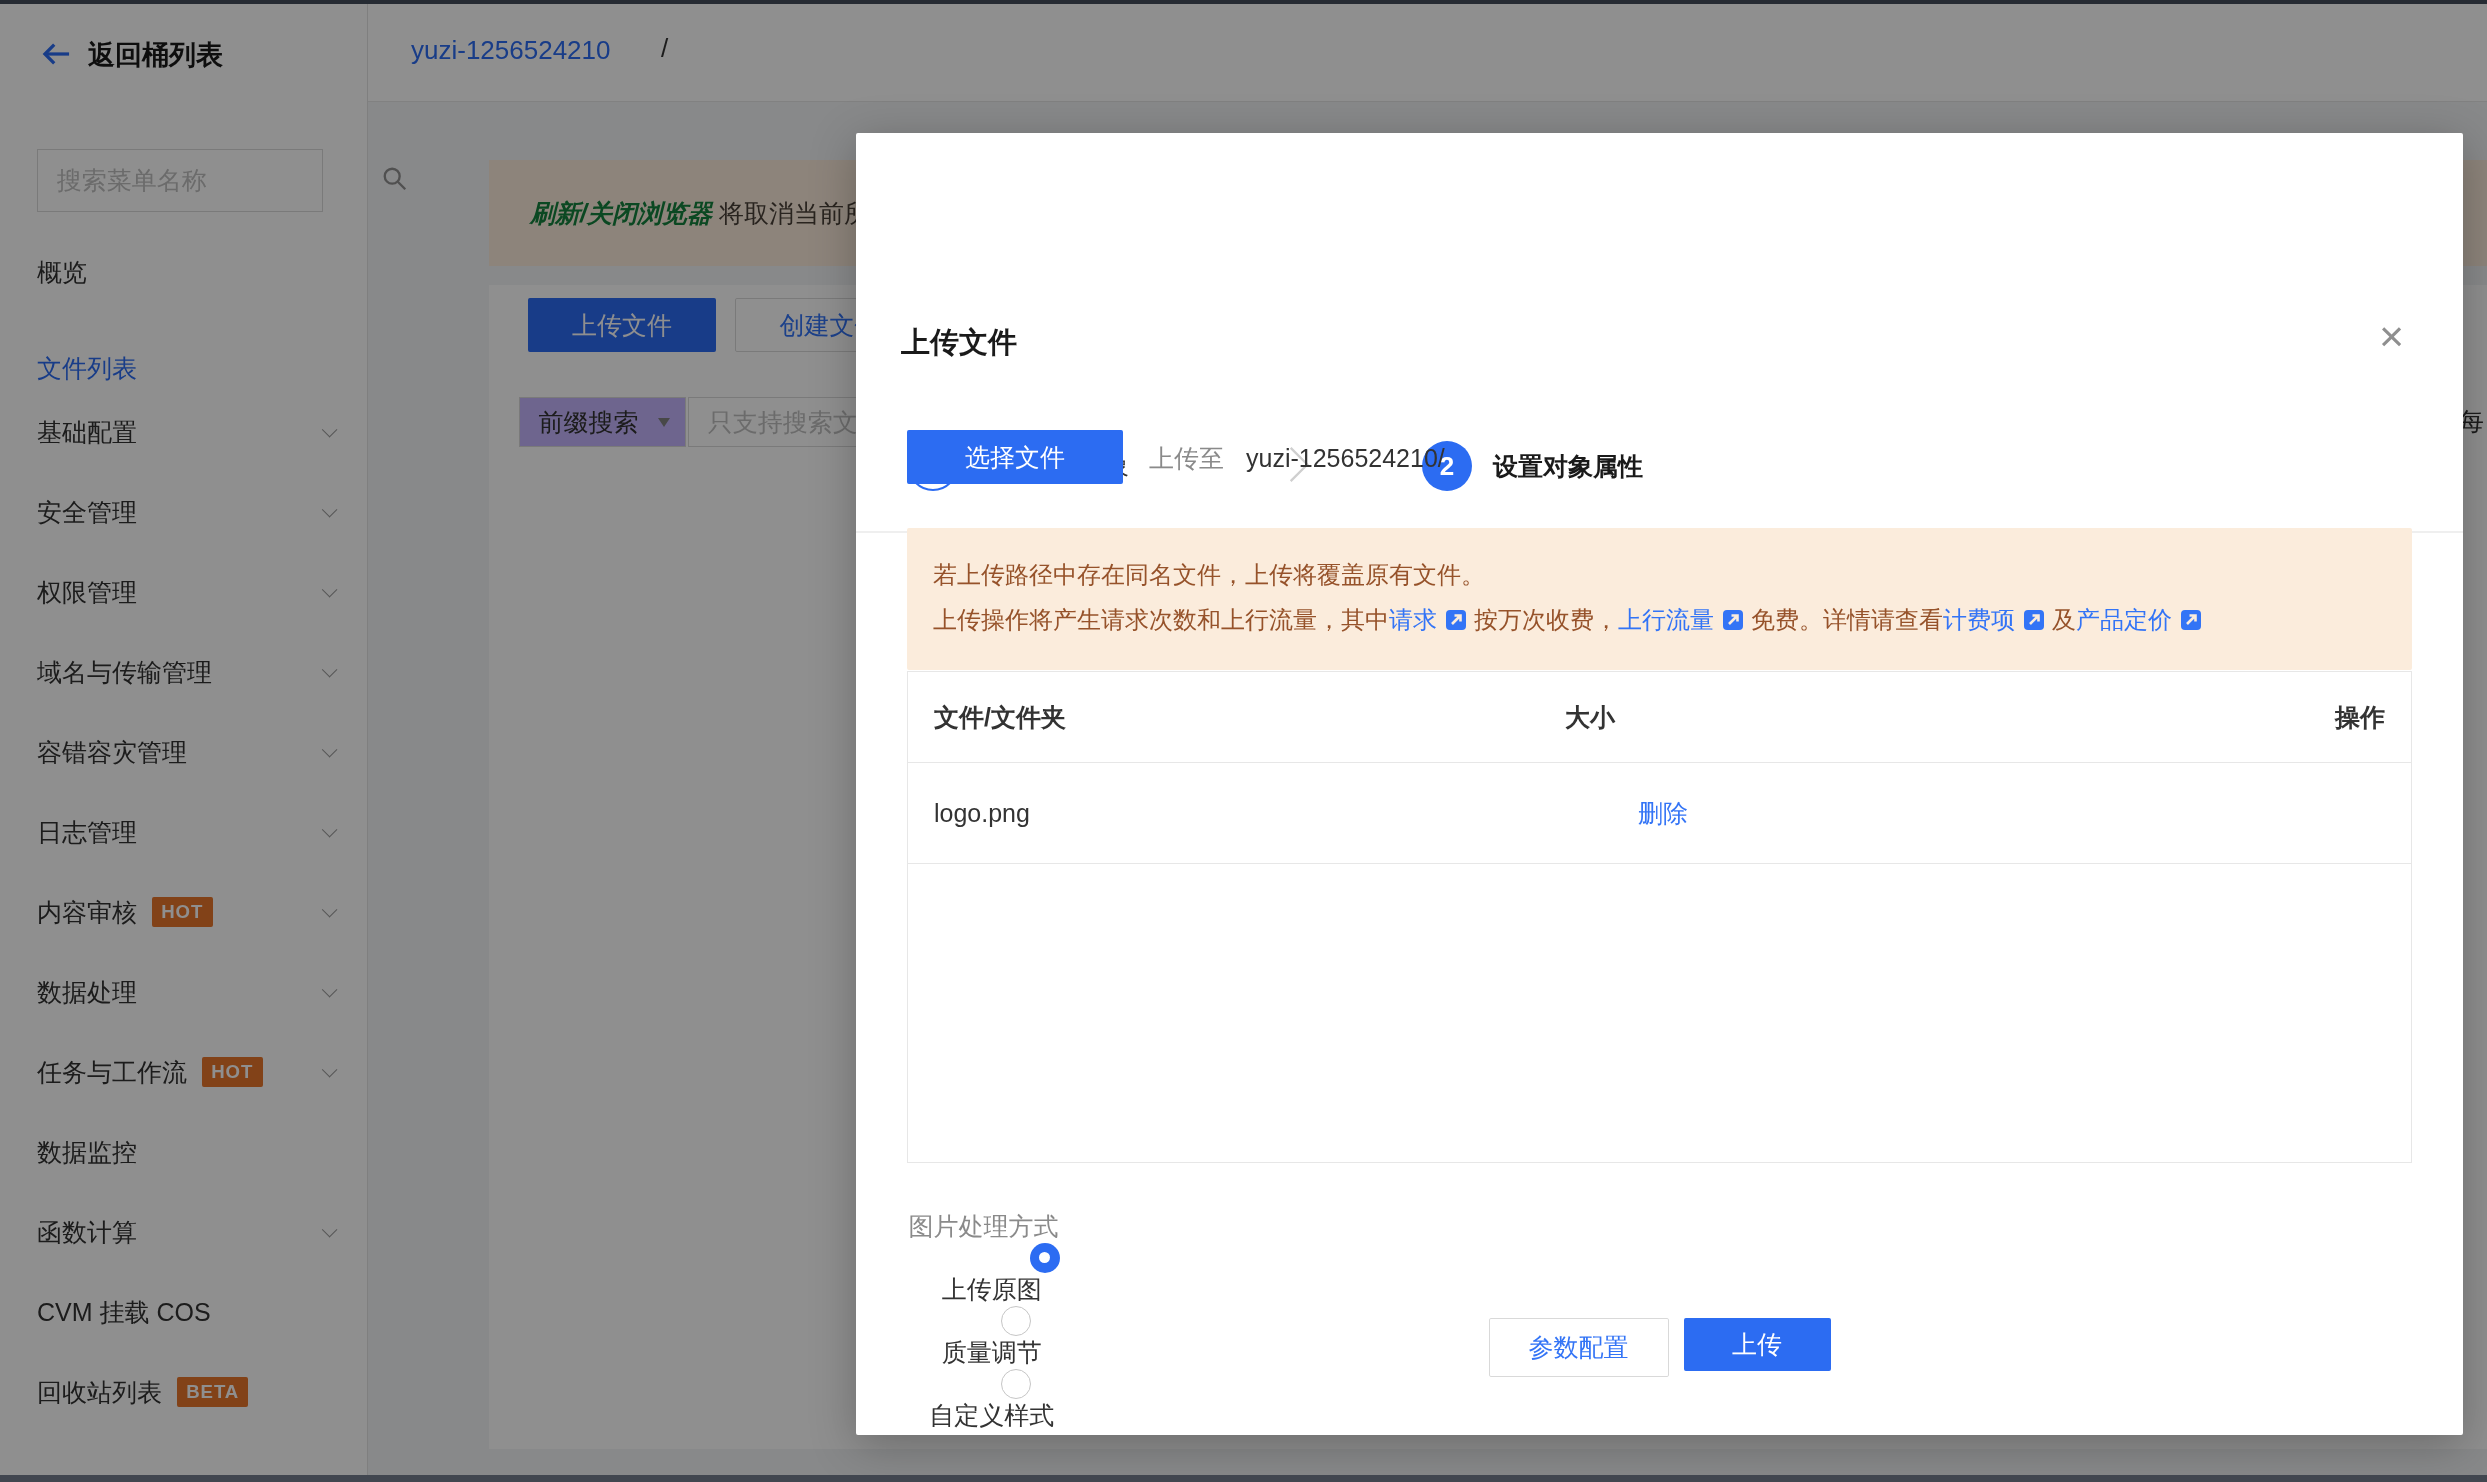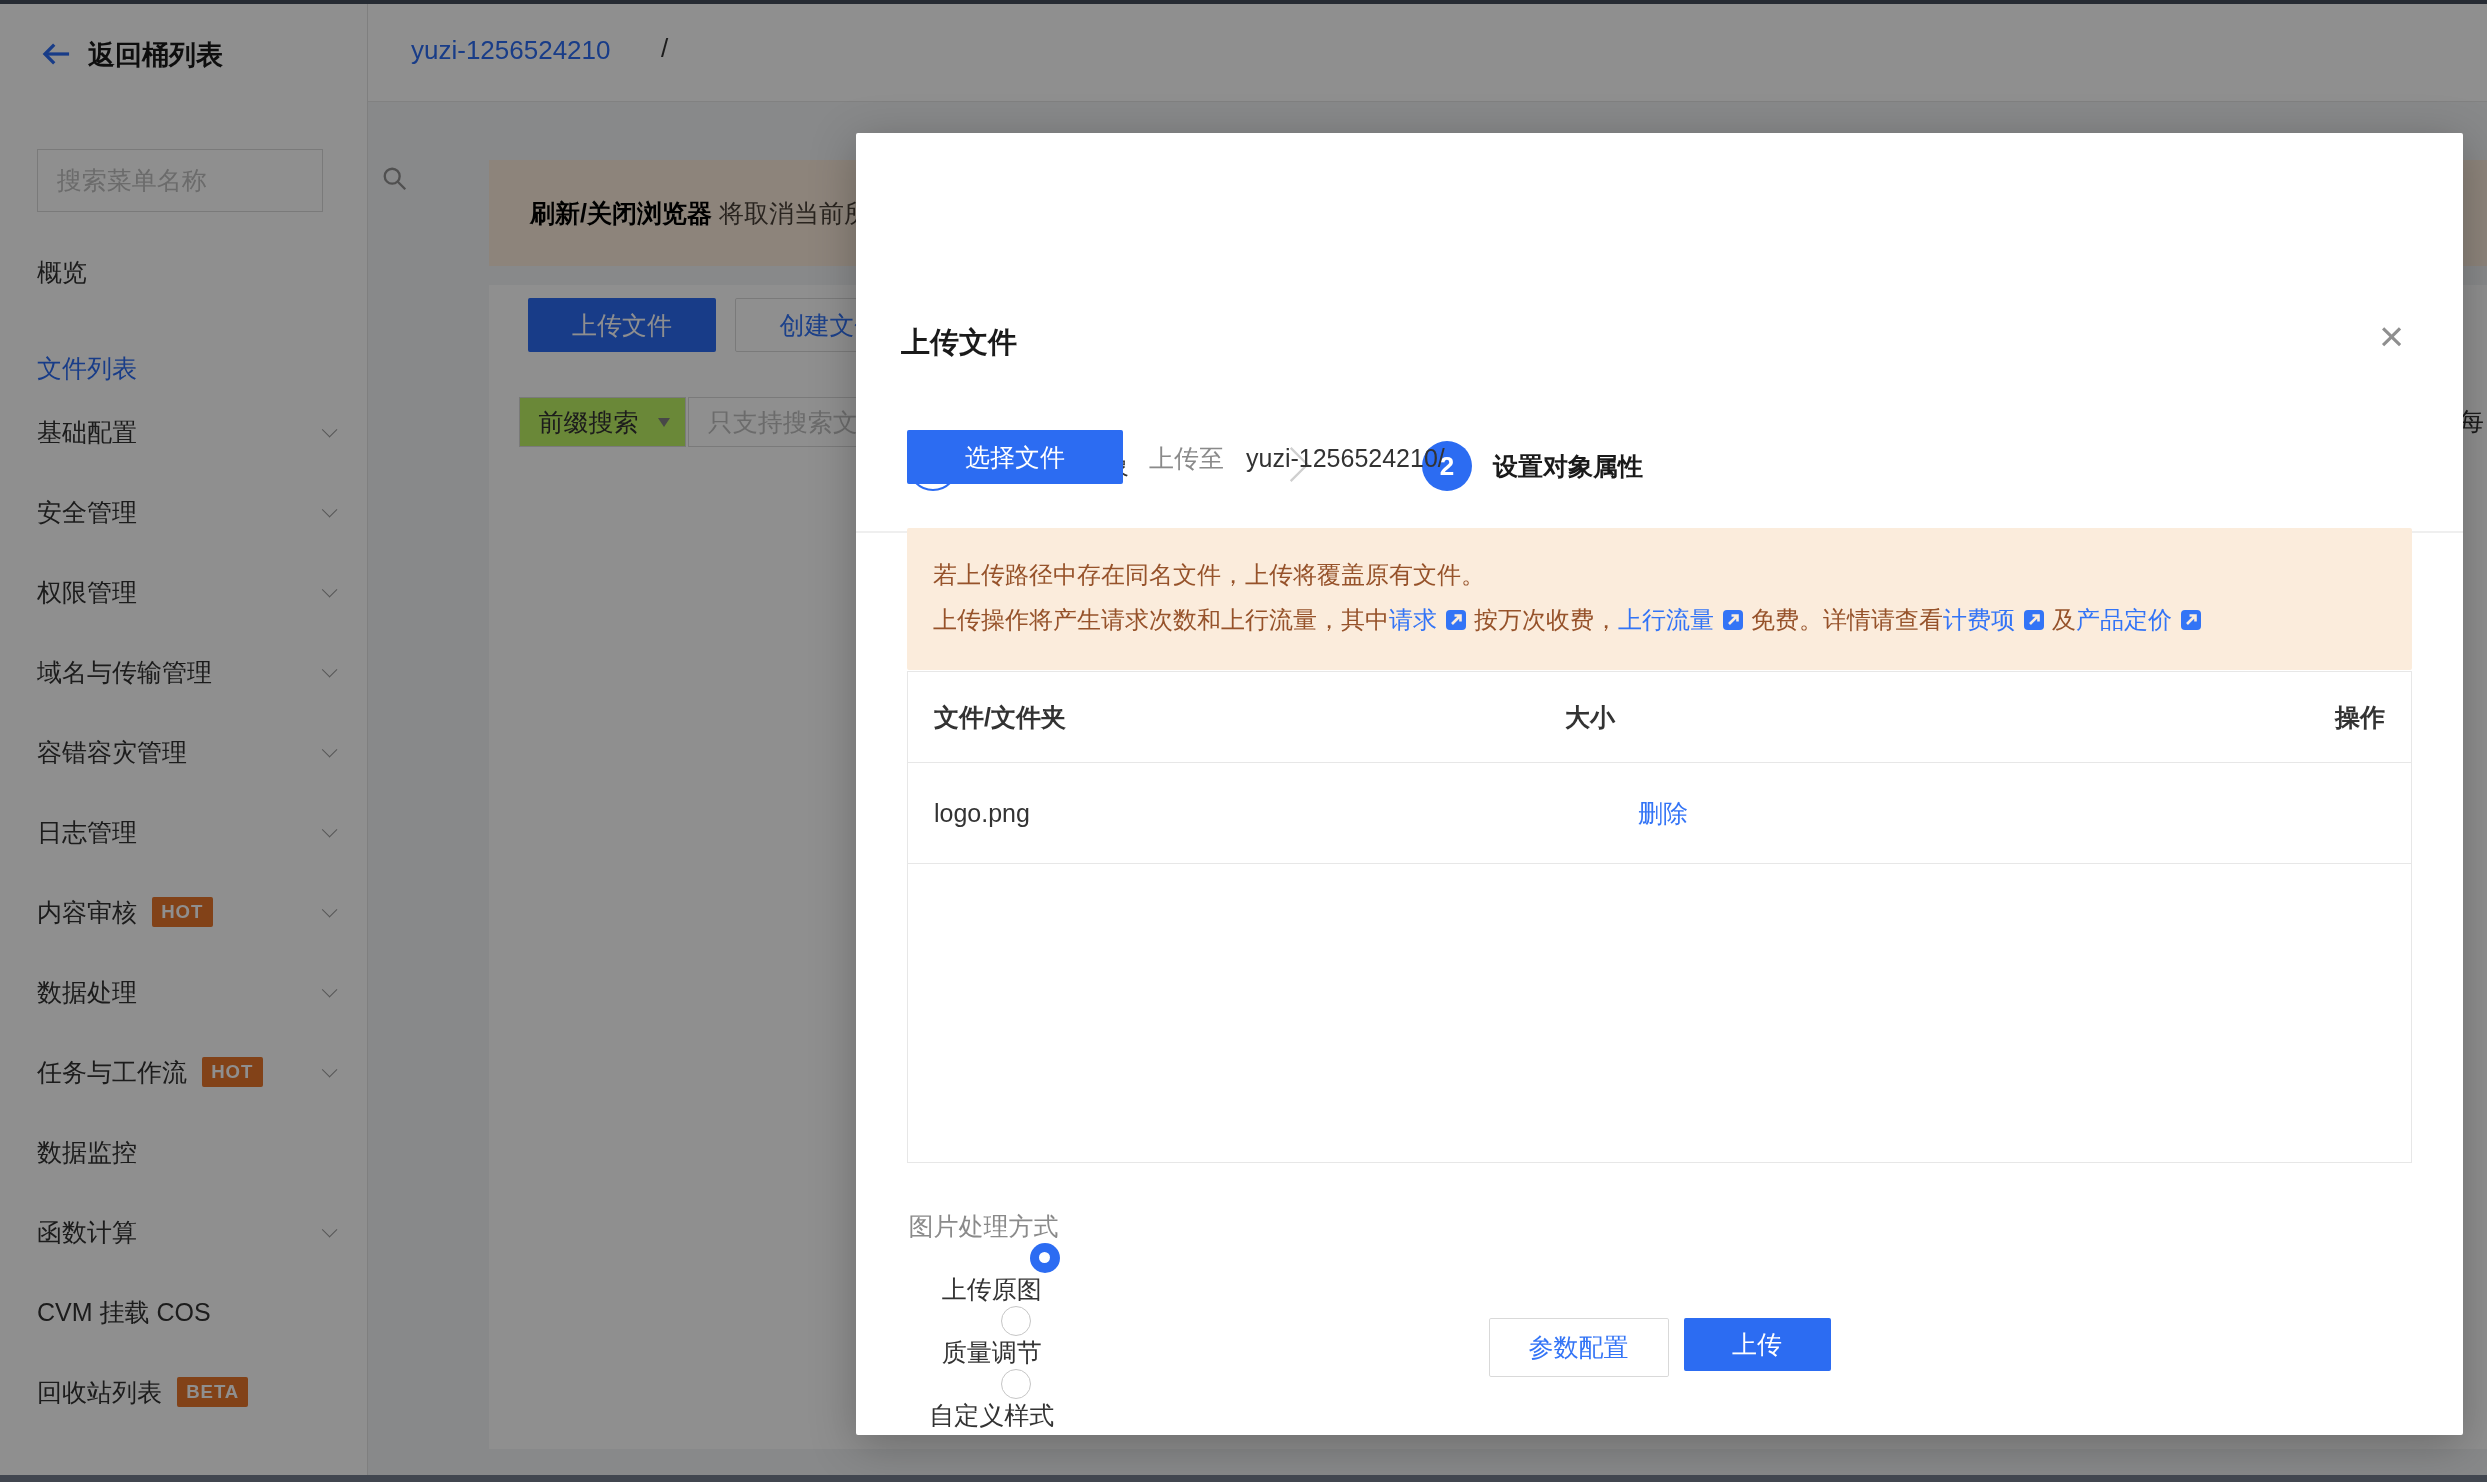--- a/index.html
+++ b/index.html
@@ -25,28 +25,28 @@
   .mag{margin-right:13px;}
   .nav{left:0;top:232px;width:368px;}
   .nav-item{position:relative;height:80px;display:flex;align-items:center;padding:0 28px 0 37px;box-sizing:border-box;cursor:pointer;}
   .nav-label{font-size:25px;color:#333;white-space:nowrap;}
   .nav-item.active .nav-label{color:#2C6CF2;margin-top:32px;}
   .badge{margin-left:15px;background:#E8762B;color:#fff;font-size:18.6px;font-weight:700;padding:3.7px 9.3px;border-radius:1.9px;letter-spacing:0.9px;}
   .chev{position:absolute;right:33px;top:50%;width:10.2px;height:10.2px;border-right:1.9px solid #9b9b9b;border-bottom:1.9px solid #9b9b9b;transform:translateY(-70%) rotate(45deg);}
 
   .banner{left:489px;top:160px;width:1998px;height:106px;background:#FBECDC;display:flex;align-items:center;overflow:hidden;}
   .banner-inner{margin-left:41px;font-size:25px;white-space:nowrap;color:#4a4038;}
-  .banner-bold{color:#000000;font-weight:700;}
+  .banner-bold{color:#15803d;font-weight:700;font-style:italic;}
   .card{left:489px;top:285px;width:1998px;height:1164px;background:#fff;}
   .btn{display:flex;align-items:center;justify-content:center;box-sizing:border-box;font-size:25px;border-radius:1.9px;cursor:pointer;white-space:nowrap;}
   .btn-primary{background:#2C6CF2;color:#fff;border:0;}
   .btn-plain{background:#fff;color:#3374F6;border:1.9px solid #D9D9D9;}
   .bg-upload-btn{left:528px;top:298px;width:188px;height:54px;}
   .bg-create-btn{left:735px;top:298px;width:214px;height:54px;overflow:hidden;}
-  .prefix-select{left:519px;top:397px;width:167px;height:50px;border:1.9px solid #D9D9D9;background:#bef264;box-sizing:border-box;display:flex;align-items:center;justify-content:space-between;cursor:pointer;}
+  .prefix-select{left:519px;top:397px;width:167px;height:50px;border:1.9px solid #D9D9D9;background:#c4b5fd;box-sizing:border-box;display:flex;align-items:center;justify-content:space-between;cursor:pointer;}
   .prefix-select span{margin-left:18.6px;font-size:25px;color:#333;}
   .caret{width:0;height:0;border-left:6.5px solid transparent;border-right:6.5px solid transparent;border-top:9.3px solid #808080;margin-right:15px;}
   .prefix-input{left:688px;top:397px;width:223px;height:50px;border:1.9px solid #D9D9D9;background:#fff;box-sizing:border-box;display:flex;align-items:center;overflow:hidden;}
   .prefix-input input{border:0;outline:0;margin-left:16.7px;font-size:25px;color:#333;width:371px;font-family:inherit;background:transparent;}
   .prefix-input input::placeholder{color:#BFBFBF;}
   .edge-frag{left:2459px;top:405px;font-size:25px;color:#333;}
 
   
   .overlay{left:0;top:0;width:2487px;height:1482px;background:rgba(0,0,0,0.44);z-index:40;}
 

